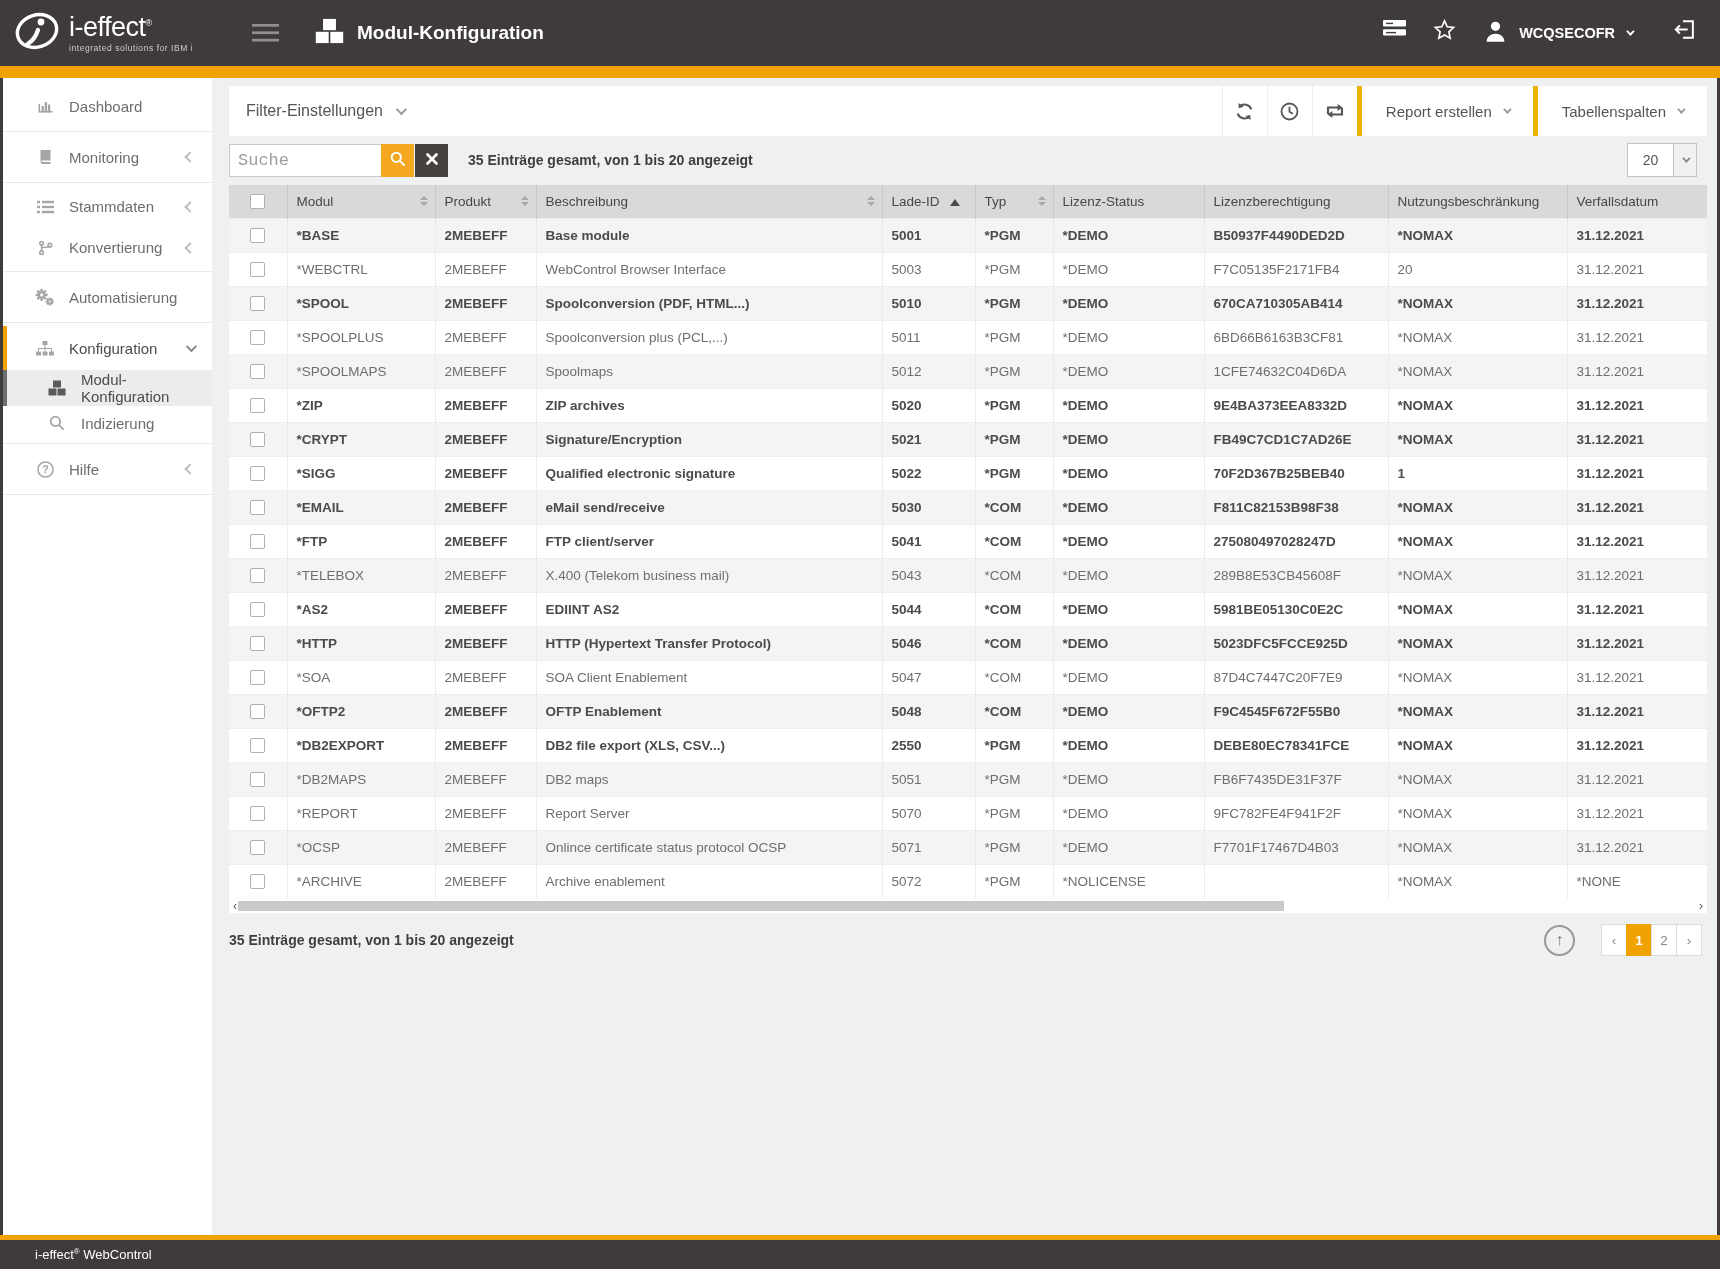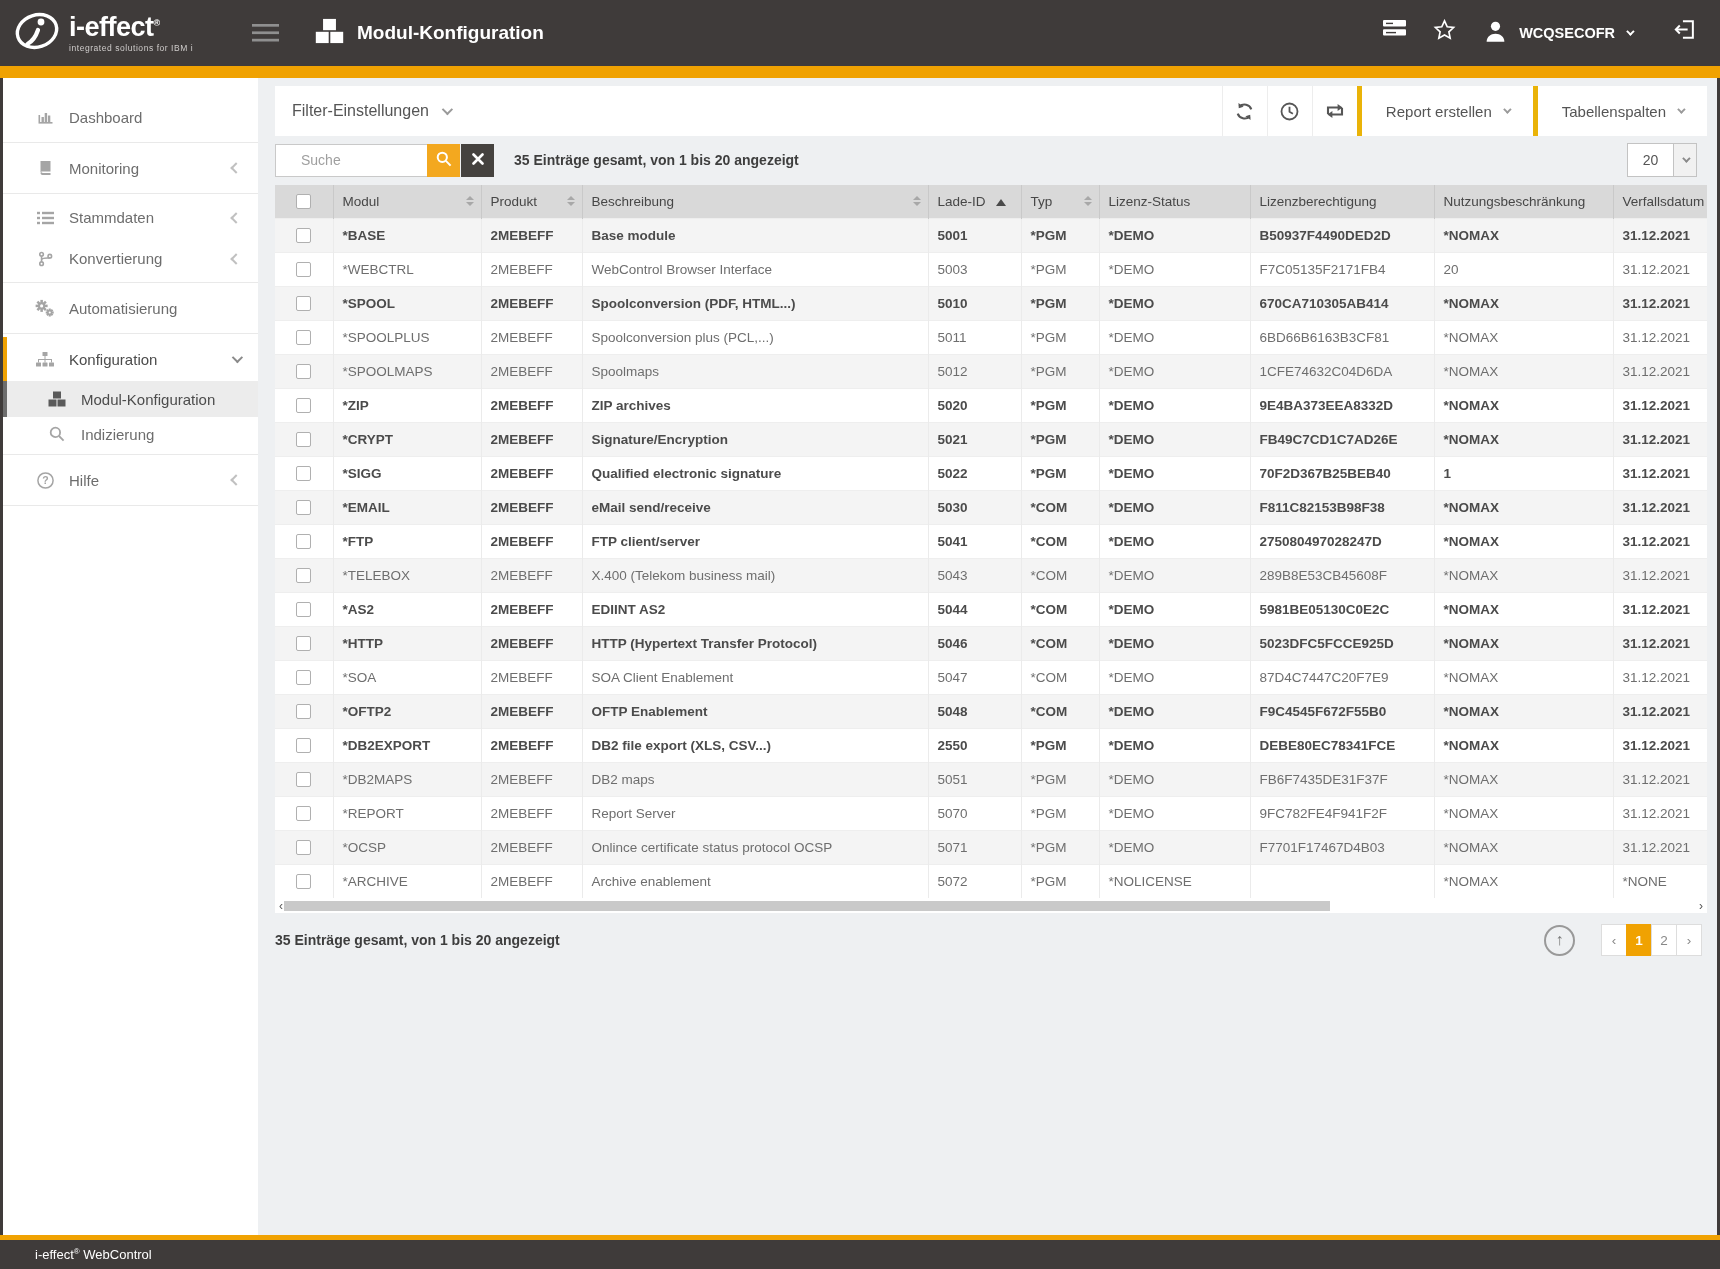--- a/index.html
+++ b/index.html
@@ -3,37 +3,37 @@
 <meta charset="utf-8">
 <style>
   *{box-sizing:border-box;margin:0;padding:0}
   html,body{width:1720px;height:1269px;overflow:hidden}
   body{font-family:"Liberation Sans",sans-serif;background:#eef0f2;display:flex;flex-direction:column}
 
   
   .topbar{height:66px;background:#3f3b3a;display:flex;align-items:center;color:#fff;flex:0 0 auto;padding:0 24px 0 14px}
   .brand{display:flex;align-items:center;gap:9px;width:208px}
   .brand-text{display:flex;flex-direction:column}
-  .brand-name{font-size:27px;font-weight:700;letter-spacing:-.5px;line-height:1}
+  .brand-name{font-size:27px;font-weight:400;letter-spacing:-.5px;line-height:1}
   .brand-name sup{font-size:9px}
   .brand-tagline{font-size:8.5px;color:#cfcccb;letter-spacing:.55px;margin-top:2px}
   .hamburger{margin-left:30px;cursor:pointer;display:flex}
   .page-head{margin-left:36px;display:flex;align-items:center;gap:13px}
   .page-title{font-size:19px;font-weight:700}
   .top-right{margin-left:auto;display:flex;align-items:flex-start;gap:27px}
   .top-ic{display:flex;align-items:center;cursor:pointer}
   .user{display:flex;align-items:center;gap:11px;font-weight:700;font-size:14.5px;cursor:pointer}
   .logout{margin-left:14px}
   .orange-strip{height:12px;background:#f0a202;flex:0 0 auto}
 
   
   .frame{flex:1;display:flex;border-left:3px solid #3f3b3a;border-right:3px solid #3f3b3a;min-height:0;background:#eef0f2}
 
   
-  .sidebar{width:255px;background:#fff;padding-top:17px;flex:0 0 auto}
+  .sidebar{width:209px;background:#fff;padding-top:6px;flex:0 0 auto}
   .mi{height:44px;display:flex;align-items:center;position:relative;cursor:pointer}
   .mi.compact{height:41px}
   .mi.sub{height:34px}
   .mi.active-sub{height:36px;background:#ececec}
   .mi-bar{position:absolute;left:0;top:0;bottom:0;width:4px;background:transparent}
   .mi.active .mi-bar{background:#f0a202}
   .mi.active-sub .mi-bar{background:#6d6d6d}
   .mi-icon{margin-left:30px;width:24px;display:flex;justify-content:center;color:#a5a5a5;flex:0 0 auto}
   .mi.sub .mi-icon{margin-left:42px}
   .mi.active-sub .mi-icon{color:#5a5a5a}
@@ -53,21 +53,21 @@
   .main{flex:1;min-width:0;padding:8px 10px 0 17px}
 
   .filterbar{background:#fff;height:50px;display:flex;align-items:center}
   .filter-label{display:flex;align-items:center;gap:13px;padding-left:17px;font-size:16px;color:#555;flex:1;cursor:pointer}
   .filter-label .chev{color:#9a9a9a}
   .fb-btn{width:45px;height:50px;display:flex;align-items:center;justify-content:center;border-left:1px solid #ededed;color:#565656;cursor:pointer;background:#fff}
   .fb-drop{height:50px;display:flex;align-items:center;gap:11px;padding:0 24px;border-left:5px solid #eab308;font-size:15px;color:#555;cursor:pointer}
   .fb-drop .chev{color:#9a9a9a}
 
   .search-row{display:flex;align-items:center;margin-top:7px}
-  .search-input{width:152px;height:33px;border:1px solid #c9c9c9;border-right:none;padding:0 25px;font-size:14px;color:#555;font-family:Liberation Sans, sans-serif;outline:none}
+  .search-input{width:152px;height:33px;border:1px solid #c9c9c9;border-right:none;padding:0 8px;font-size:17px;color:#555;font-family:Liberation Mono, monospace;outline:none}
   .search-input::placeholder{color:#9f9f9f}
   .btn-search{width:33px;height:33px;background:#f3a81f;border:none;display:flex;align-items:center;justify-content:center;cursor:pointer}
   .btn-clear{width:33px;height:33px;background:#45423f;border:none;display:flex;align-items:center;justify-content:center;cursor:pointer;margin-left:1px}
   .summary{margin-left:20px;font-size:14px;font-weight:700;color:#3e3e3e}
   .page-size{margin-left:auto;margin-right:10px;width:70px;height:34px;border:1px solid #c3c3c3;background:#fff;display:flex;align-items:stretch;cursor:pointer}
   .ps-val{flex:1;display:flex;align-items:center;justify-content:center;font-size:14px;color:#555}
   .ps-chev{width:23px;border-left:1px solid #c3c3c3;background:#f1f1f1;display:flex;align-items:center;justify-content:center;color:#8a8a8a}
 
   
   .table-wrap{margin-top:8px;overflow:hidden}

